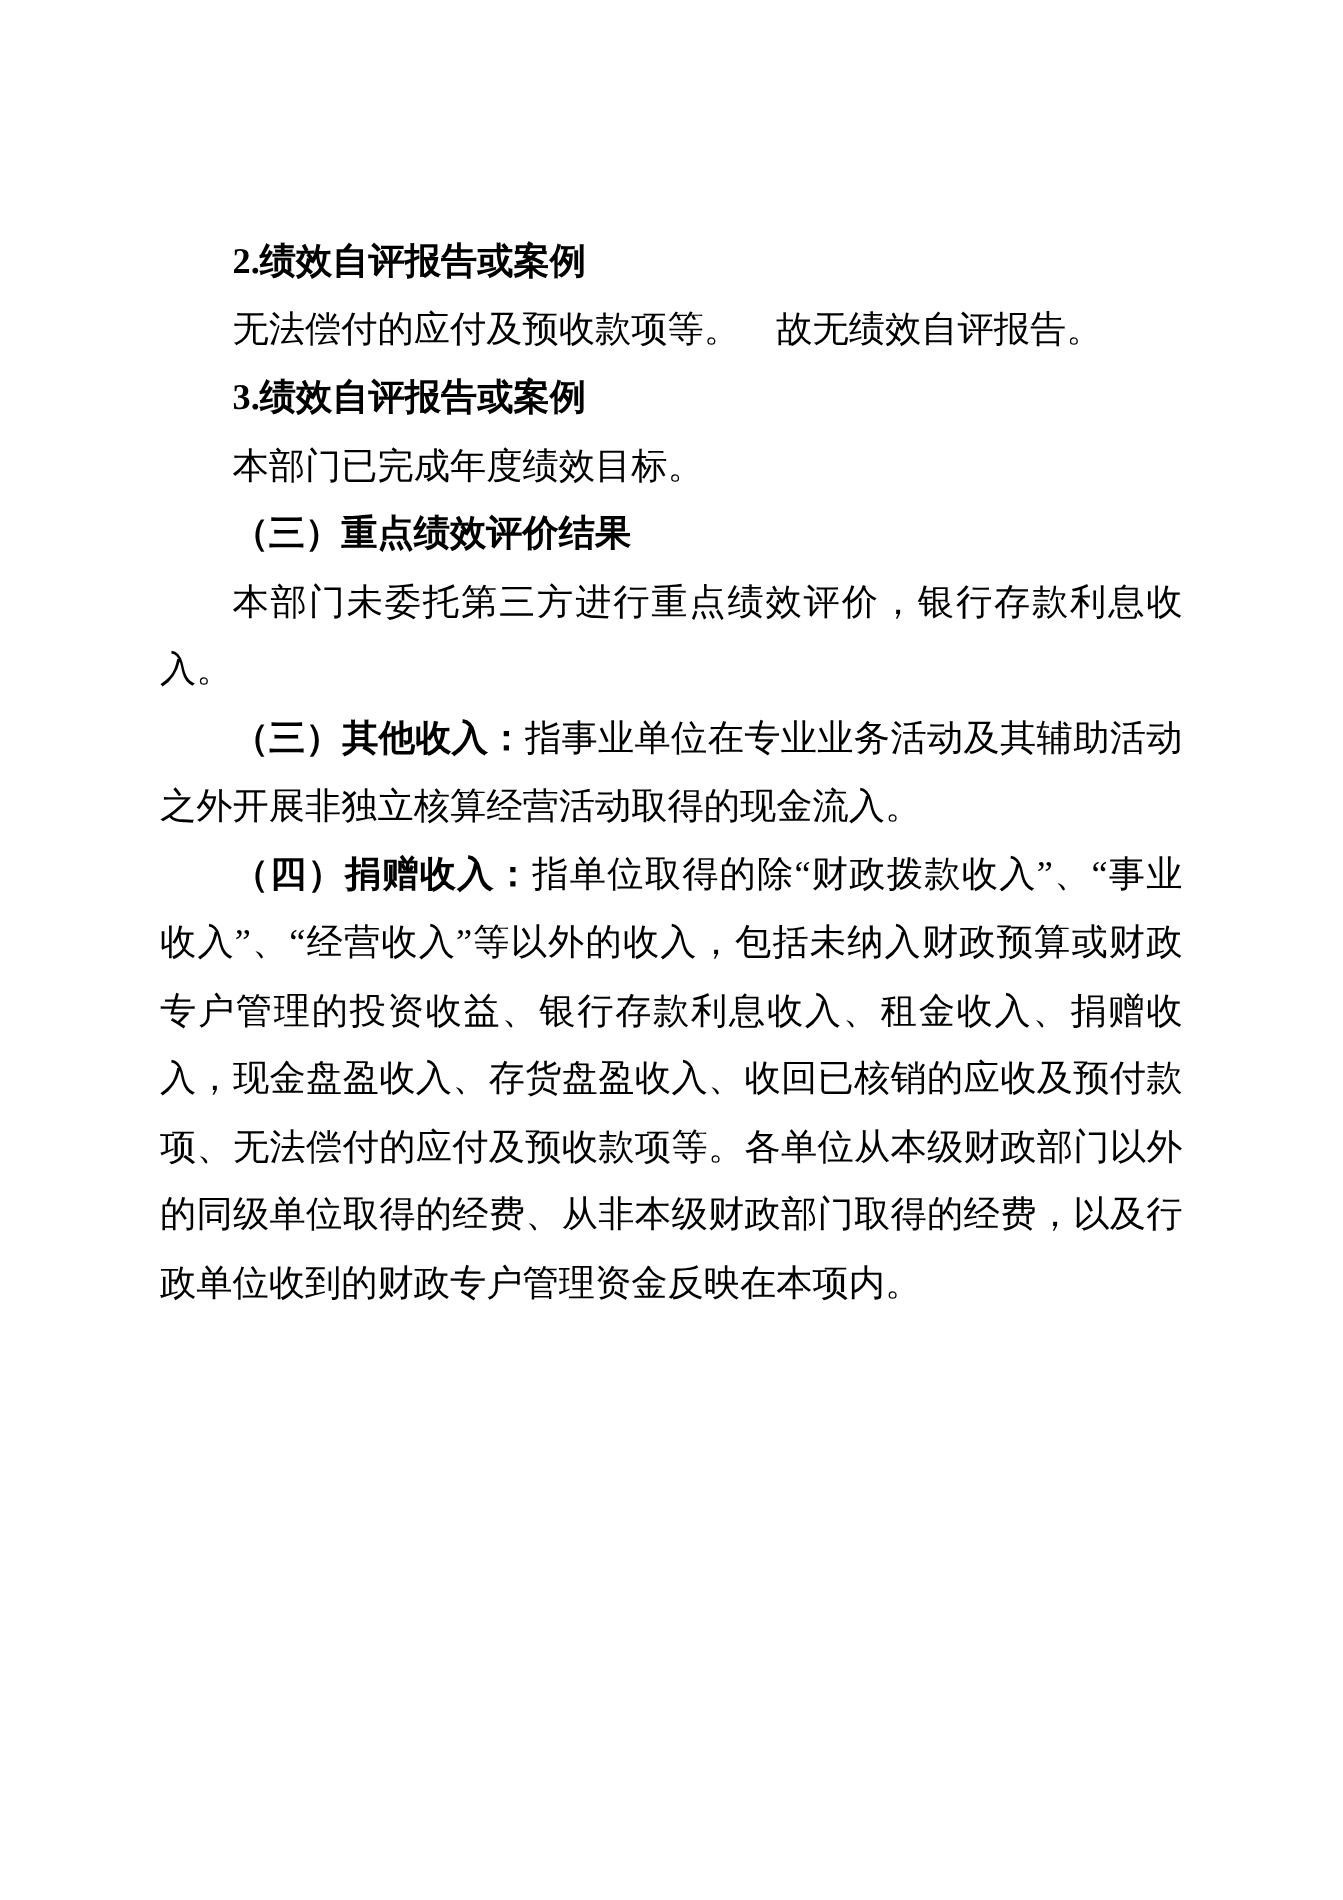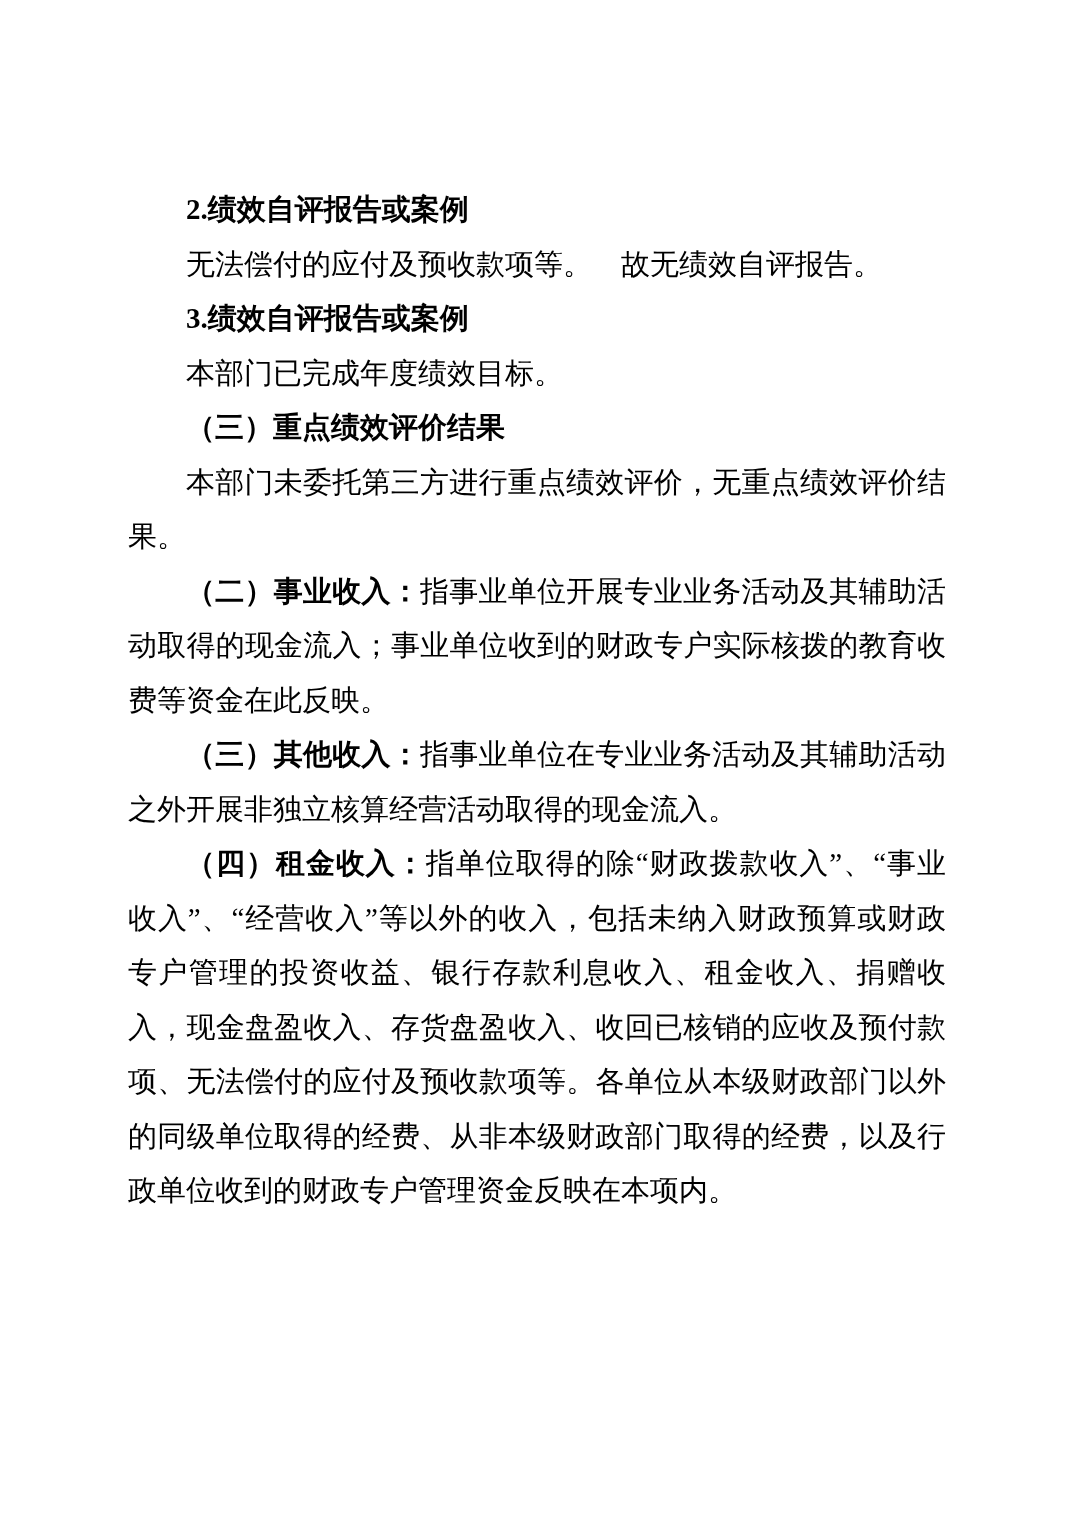--- a/index.html
+++ b/index.html
@@ -66,26 +66,25 @@
     <p class="h-serif-bold">2.绩效自评报告或案例</p>
 
     <p>无法偿付的应付及预收款项等。　故无绩效自评报告。</p>
 
     <p class="h-serif-bold">3.绩效自评报告或案例</p>
 
     <p>本部门已完成年度绩效目标。</p>
 
     <p class="h-kaiti">（三）重点绩效评价结果</p>
 
-    <p>本部门未委托第三方进行重点绩效评价，无重点绩效评价结果。</p>
+    <p>本部门未委托第三方进行重点绩效评价，银行存款利息收入。</p>
 
 
 
-    <p><span class="lead">（二）事业收入：</span><span>指事业单位开展专业业务活动及其辅助活动取得的现金流入；事业单位收到的财政专户实际核拨的教育收费等资金在此反映。</span></p>
 
     <p><span class="lead">（三）其他收入：</span><span>指事业单位在专业业务活动及其辅助活动之外开展非独立核算经营活动取得的现金流入。</span></p>
 
-    <p><span class="lead">（四）租金收入：</span><span>指单位取得的除“财政拨款收入”、“事业收入”、“经营收入”等以外的收入，包括未纳入财政预算或财政专户管理的投资收益、银行存款利息收入、租金收入、捐赠收入，现金盘盈收入、存货盘盈收入、收回已核销的应收及预付款项、无法偿付的应付及预收款项等。各单位从本级财政部门以外的同级单位取得的经费、从非本级财政部门取得的经费，以及行政单位收到的财政专户管理资金反映在本项内。</span></p>
+    <p><span class="lead">（四）捐赠收入：</span><span>指单位取得的除“财政拨款收入”、“事业收入”、“经营收入”等以外的收入，包括未纳入财政预算或财政专户管理的投资收益、银行存款利息收入、租金收入、捐赠收入，现金盘盈收入、存货盘盈收入、收回已核销的应收及预付款项、无法偿付的应付及预收款项等。各单位从本级财政部门以外的同级单位取得的经费、从非本级财政部门取得的经费，以及行政单位收到的财政专户管理资金反映在本项内。</span></p>
 
   </div>
 
   <div class="page-number">- 16 -</div>
 </div>
 
 </body></html>

